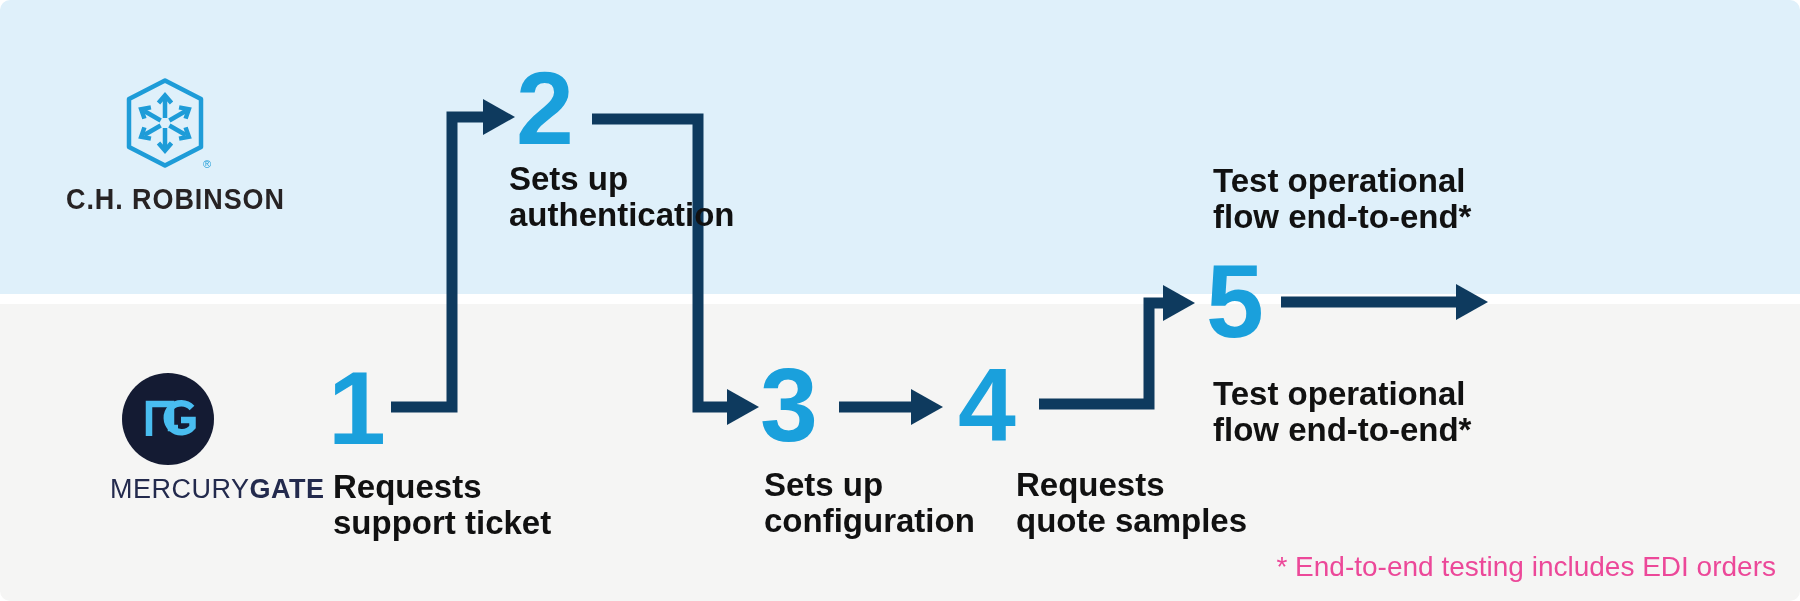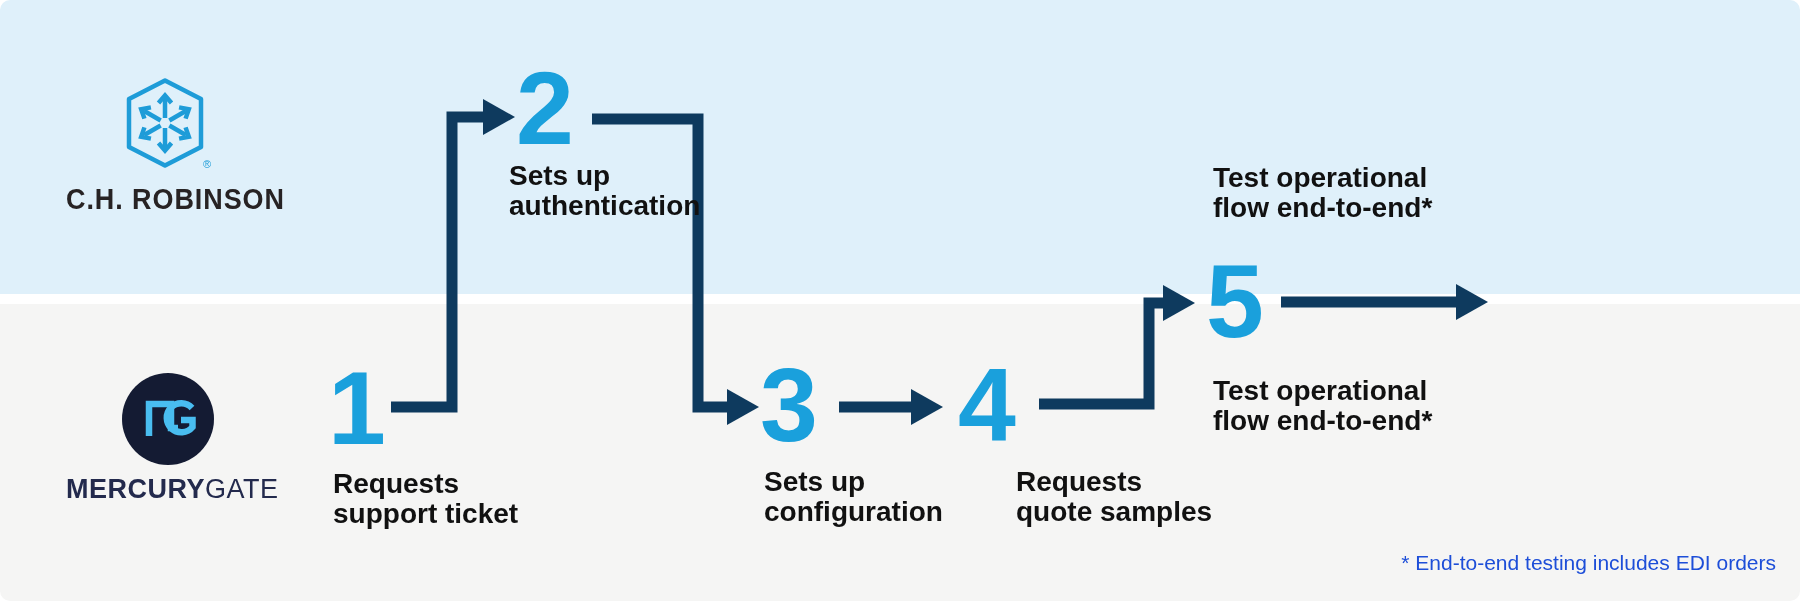--- a/index.html
+++ b/index.html
@@ -10,47 +10,47 @@
   }
   .bg-top{position:absolute;left:0;top:0;width:1800px;height:294px;background:#dff0fa;}
   .bg-bottom{position:absolute;left:0;top:304px;width:1800px;height:297px;background:#f5f5f4;}
   .connectors{position:absolute;left:0;top:0;z-index:2;}
   .connectors path{fill:none;stroke:#0e3a5e;stroke-width:11;stroke-linejoin:miter;}
   .connectors polygon{fill:#0e3a5e;}
   .step-num{
     position:absolute;z-index:3;color:#1aa0dc;font-size:104px;font-weight:700;line-height:1;
   }
   .step-label{
-    position:absolute;z-index:3;color:#111111;font-size:28px;font-weight:700;line-height:1.08;
+    position:absolute;z-index:3;color:#111111;font-size:33px;font-weight:700;line-height:1.08;
     white-space:pre-line;
   }
   .go-live{
     position:absolute;z-index:3;left:1502px;top:190px;color:#14498c;
     font-size:103px;font-weight:700;line-height:0.97;white-space:pre-line;letter-spacing:-1px;
   }
   .footnote{
-    position:absolute;z-index:3;right:24px;top:551px;color:#1d4ed8;
-    font-size:21px;font-weight:400;
+    position:absolute;z-index:3;right:24px;top:551px;color:#ec4899;
+    font-size:28px;font-weight:400;
   }
   
   .chr-logo{position:absolute;left:126px;top:78px;z-index:3;}
   .chr-reg{position:absolute;left:203px;top:158px;z-index:3;color:#1e9cd8;font-size:11px;}
   .chr-wordmark{
     position:absolute;left:66px;top:183px;z-index:3;color:#272324;
     font-size:29px;font-weight:700;letter-spacing:1px;white-space:nowrap;
     transform:scaleX(0.93);transform-origin:left center;
   }
   
   .mg-logo{position:absolute;left:122px;top:373px;z-index:3;}
   .mg-wordmark{
     position:absolute;left:66px;top:474px;z-index:3;color:#232a4d;font-size:27px;
     letter-spacing:0.5px;white-space:nowrap;
   }
-  .mg-wordmark .light{font-weight:700;}
-  .mg-wordmark .bold{font-weight:400;}
+  .mg-wordmark .light{font-weight:400;margin-left:44px;}
+  .mg-wordmark .bold{font-weight:700;}
 </style>
 </head>
 <body>
 
 <div class="canvas">
 
   <div class="bg-top"></div>
   <div class="bg-bottom"></div>
 
   <svg class="chr-logo" width="78" height="90" viewBox="0 0 78 90">

